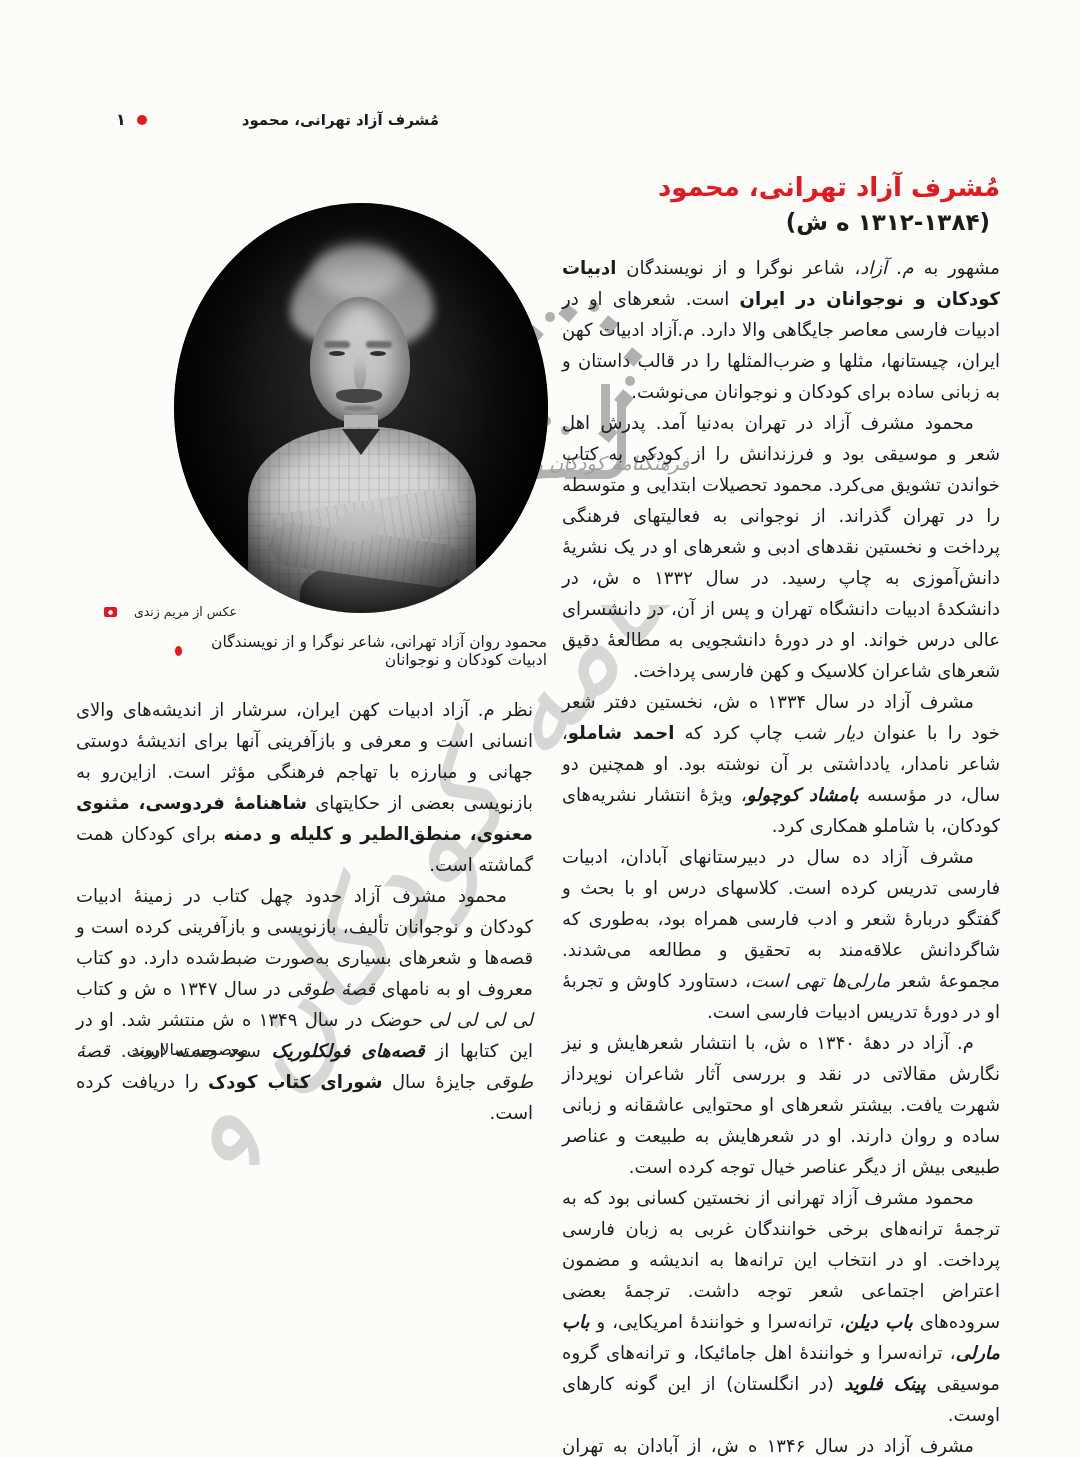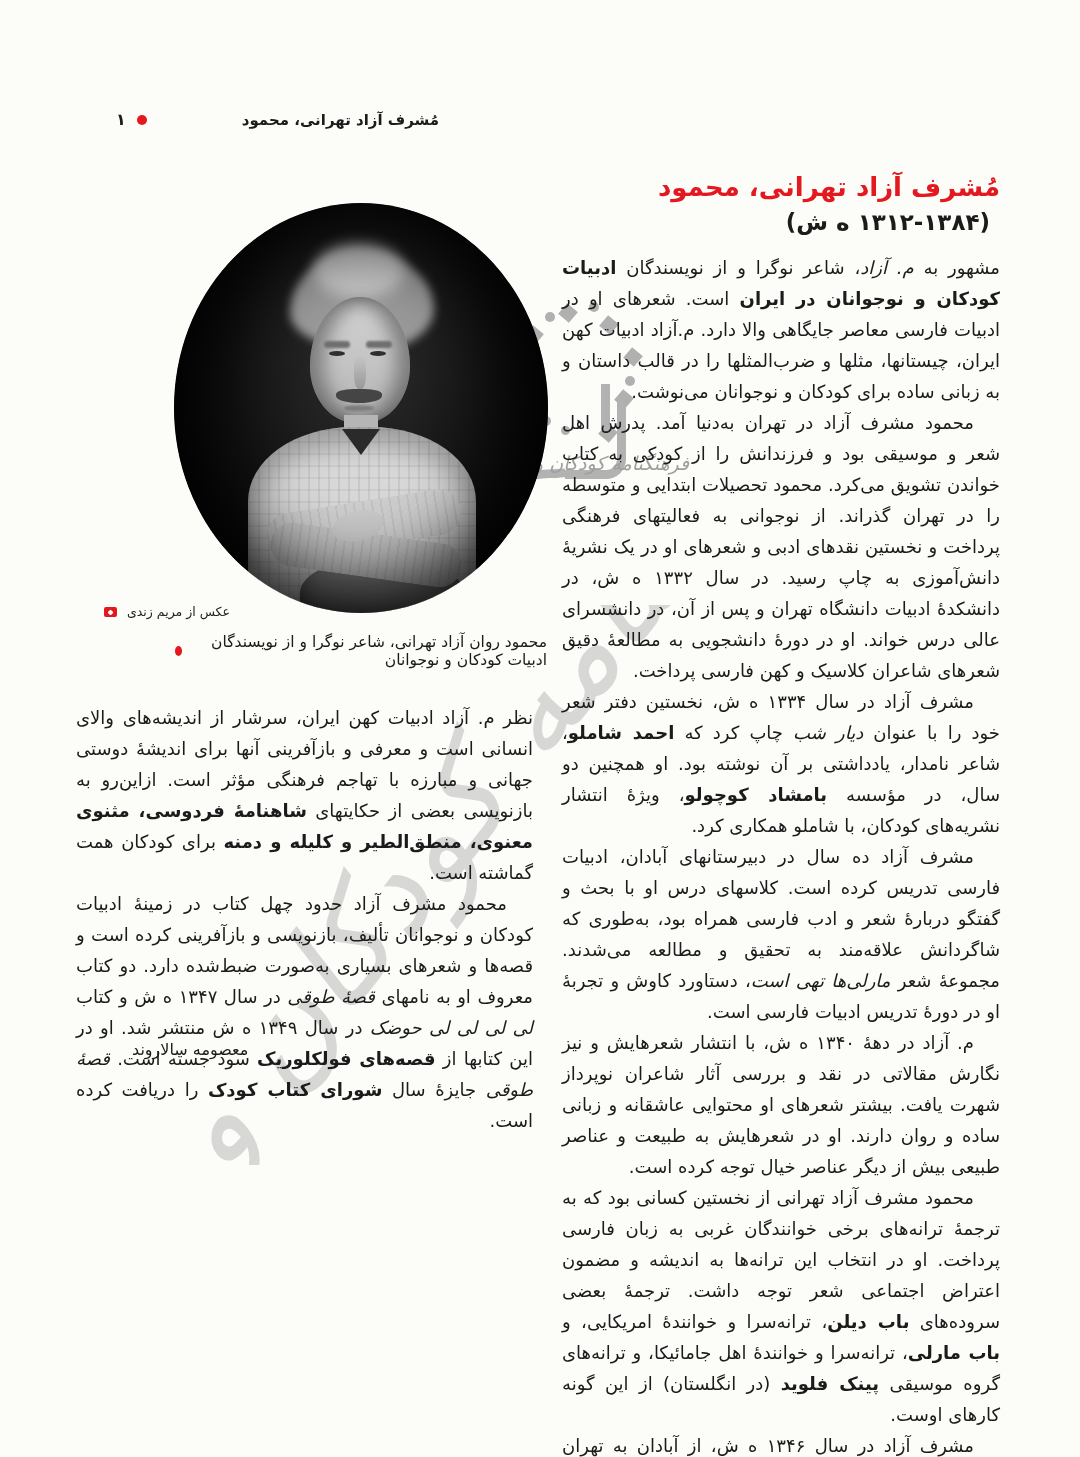--- a/index.html
+++ b/index.html
@@ -61,38 +61,38 @@
         background-image:repeating-linear-gradient(90deg,rgba(0,0,0,.06) 0 2px,transparent 2px 9px);
         border-radius:26px;transform:rotate(-9deg);}
   .arm2{position:absolute;left:96px;top:330px;width:192px;height:44px;background:#c6c6c6;
         background-image:repeating-linear-gradient(90deg,rgba(0,0,0,.06) 0 2px,transparent 2px 9px);
         border-radius:24px;transform:rotate(8deg);}
   .hand{position:absolute;left:158px;top:308px;width:52px;height:30px;background:#c9c9c9;border-radius:50%;transform:rotate(-14deg);}
   .vignette{position:absolute;inset:0;border-radius:50%;
             box-shadow:inset 0 0 70px 30px rgba(0,0,0,.85);}
 
   
-  .credit{position:absolute;left:104px;top:604px;display:flex;align-items:center;direction:ltr;gap:10px;z-index:3;}
+  .credit{position:absolute;left:104px;top:604px;display:flex;align-items:center;direction:ltr;gap:17px;z-index:3;}
   .cam{display:inline-block;width:13px;height:10px;background:#e4191f;border-radius:2px;
        background-image:radial-gradient(circle at 50% 55%, #fff 0 2px, transparent 2.5px);}
   .credit-text{font-size:12.5px;direction:rtl;color:#222;}
   .caption{position:absolute;left:175px;top:633px;width:372px;display:flex;direction:ltr;
            justify-content:space-between;align-items:center;z-index:3;}
   .caption-text{font-size:15.5px;direction:rtl;text-align:right;}
 
   
   .col{position:absolute;z-index:3;}
   .right-col{top:170px;right:80px;width:438px;}
   .left-col{top:694px;left:76px;width:457px;}
   h1.entry{margin:0 0 13px 0;direction:rtl;text-align:right;font-size:26px;line-height:34px;}
   .entry-name{color:#e4191f;font-weight:bold;}
   .entry-dates{font-size:23px;font-weight:bold;color:#1b1b1b;margin-right:10px;}
   p.body{margin:0;direction:rtl;text-align:justify;font-size:18px;line-height:31px;text-indent:26px;}
-  p.body.noindent{text-indent:0;margin-top:8px;}
-  .s-n{font-style:normal;} .s-b{font-weight:bold;} .s-i{font-style:italic;} .s-bi{font-weight:bold;}
+  p.body.noindent{text-indent:0;}
+  .s-n{font-style:normal;} .s-b{font-weight:bold;} .s-i{font-style:italic;} .s-bi{font-weight:bold;font-style:italic;}
   .signature{position:absolute;left:112px;top:1040px;font-size:16px;direction:rtl;z-index:3;margin-left:20px;}
 </style>
 </head>
 <body>
 
 <div class="page">
 
   <div class="wm-wrap">
     <div class="wm-diag">فرهنگنامه کودکان و نوجوانان</div>
   </div>

